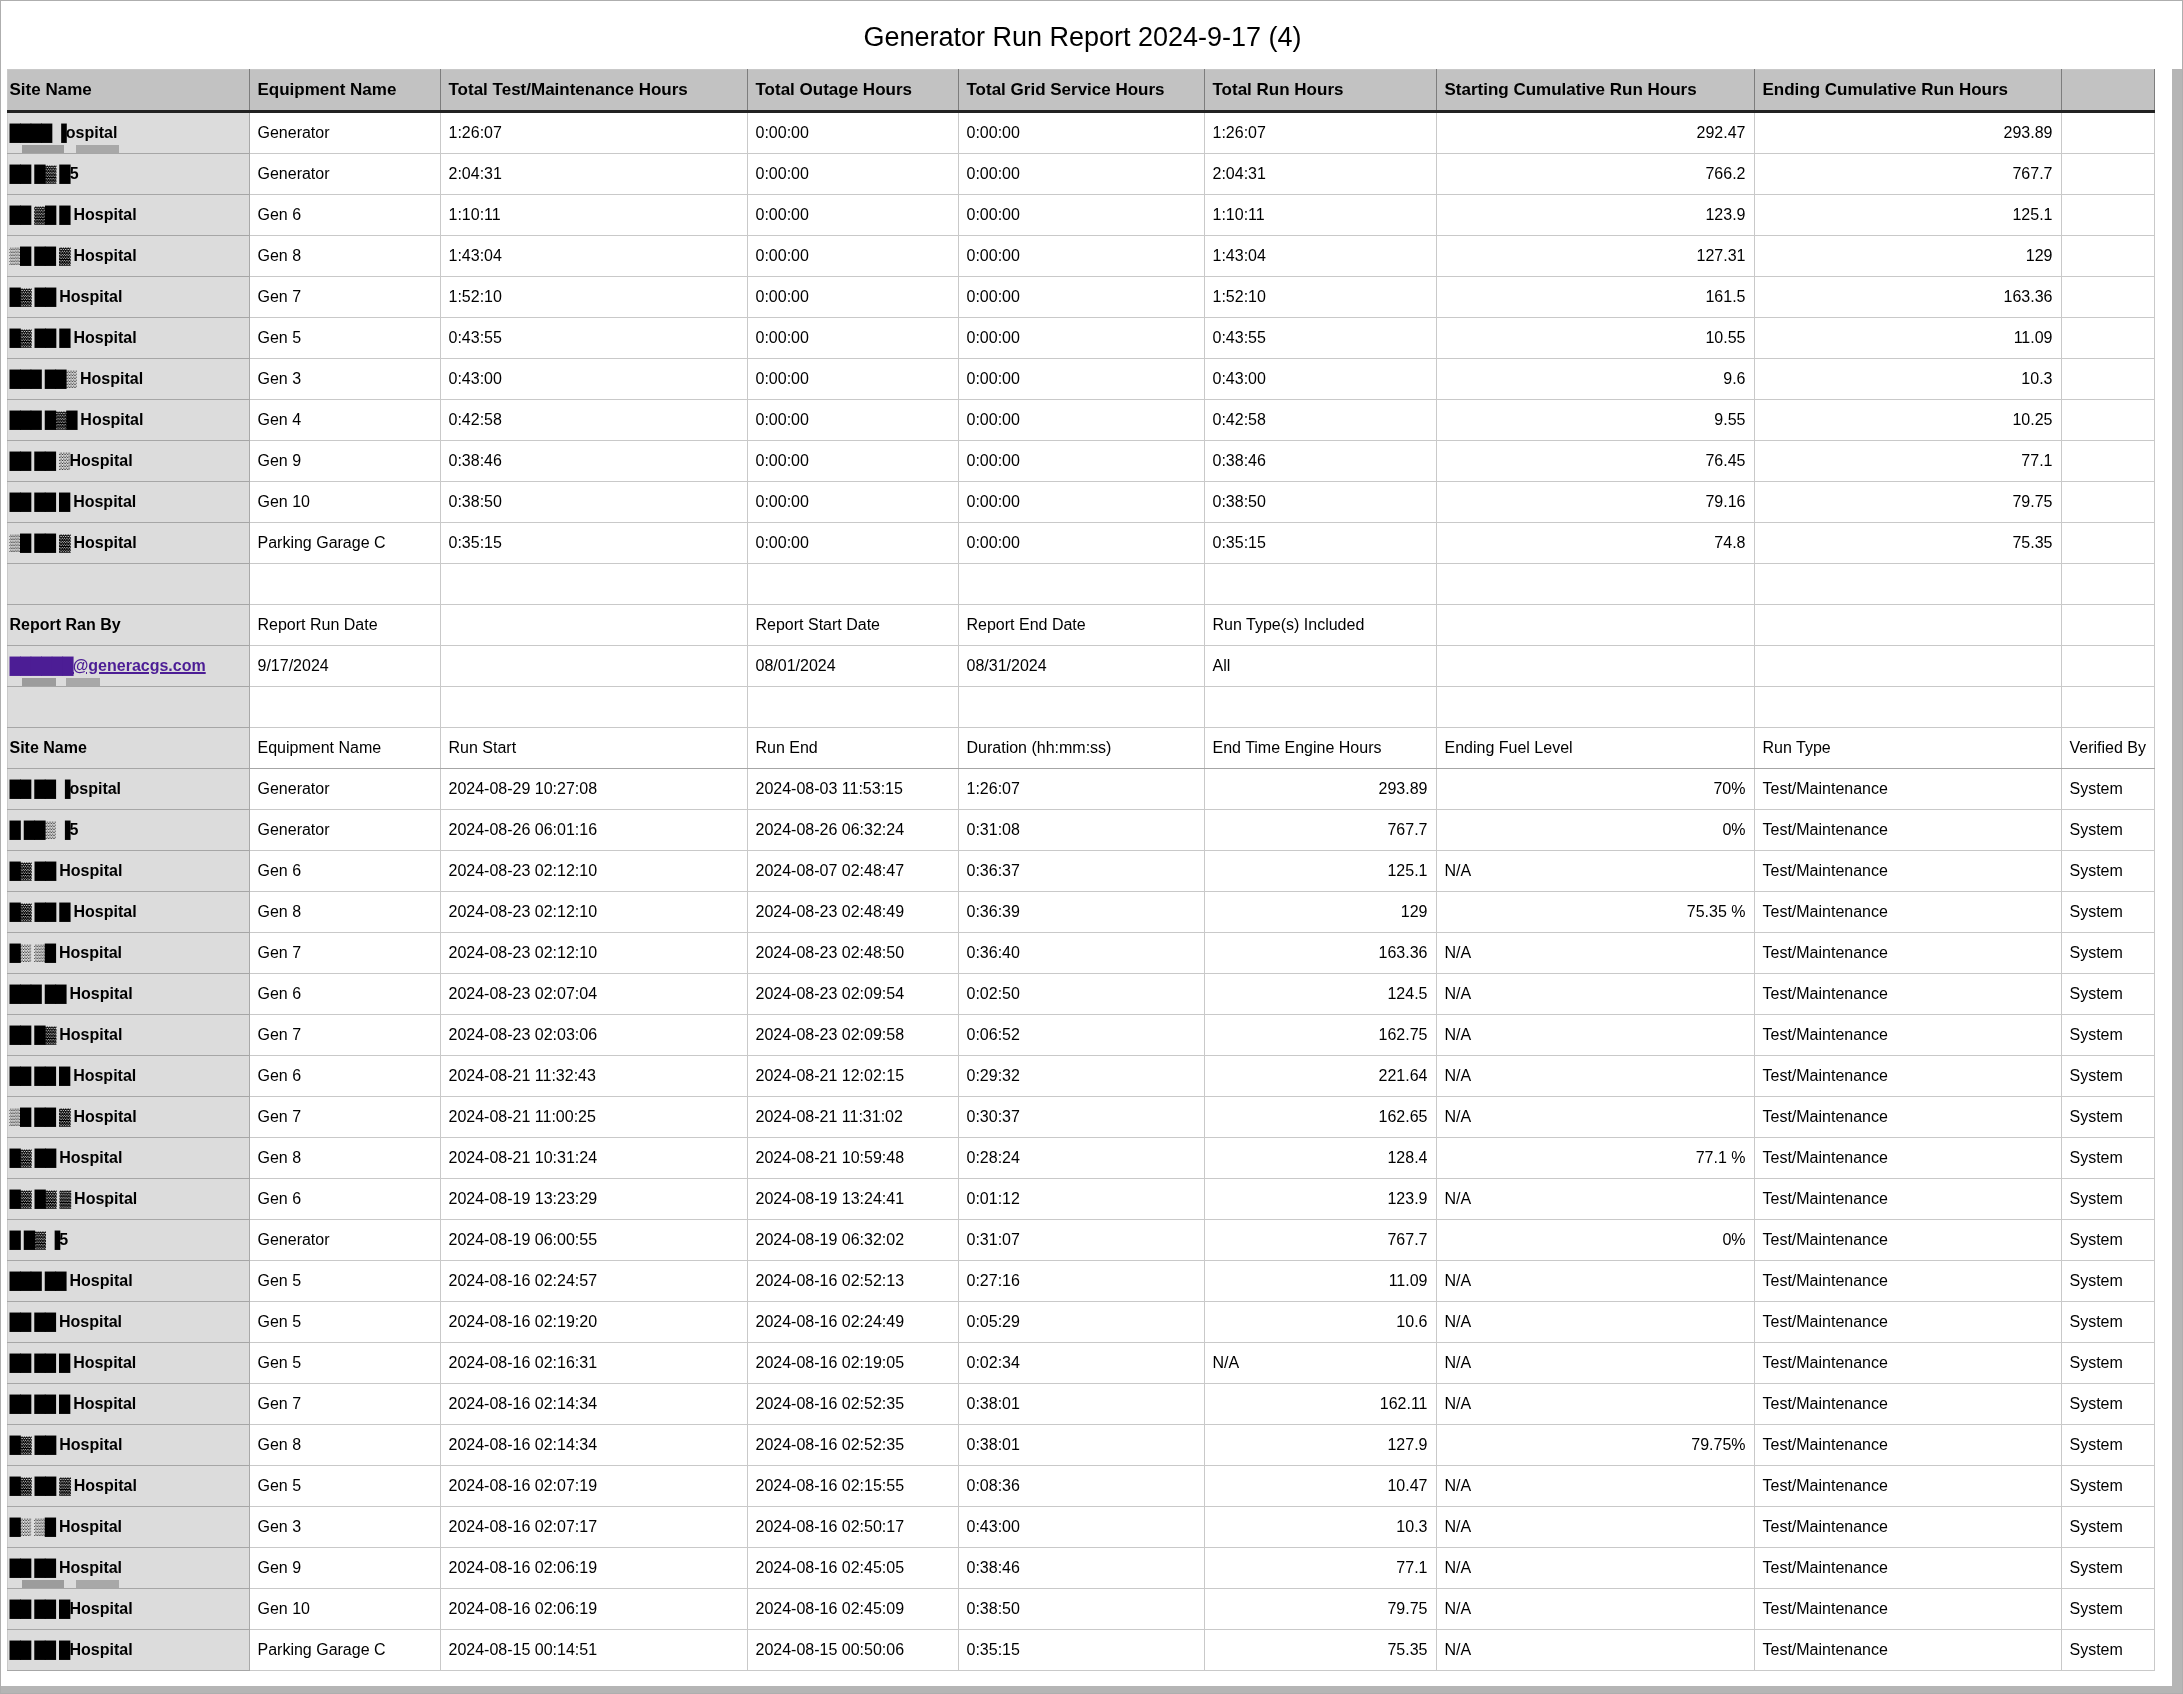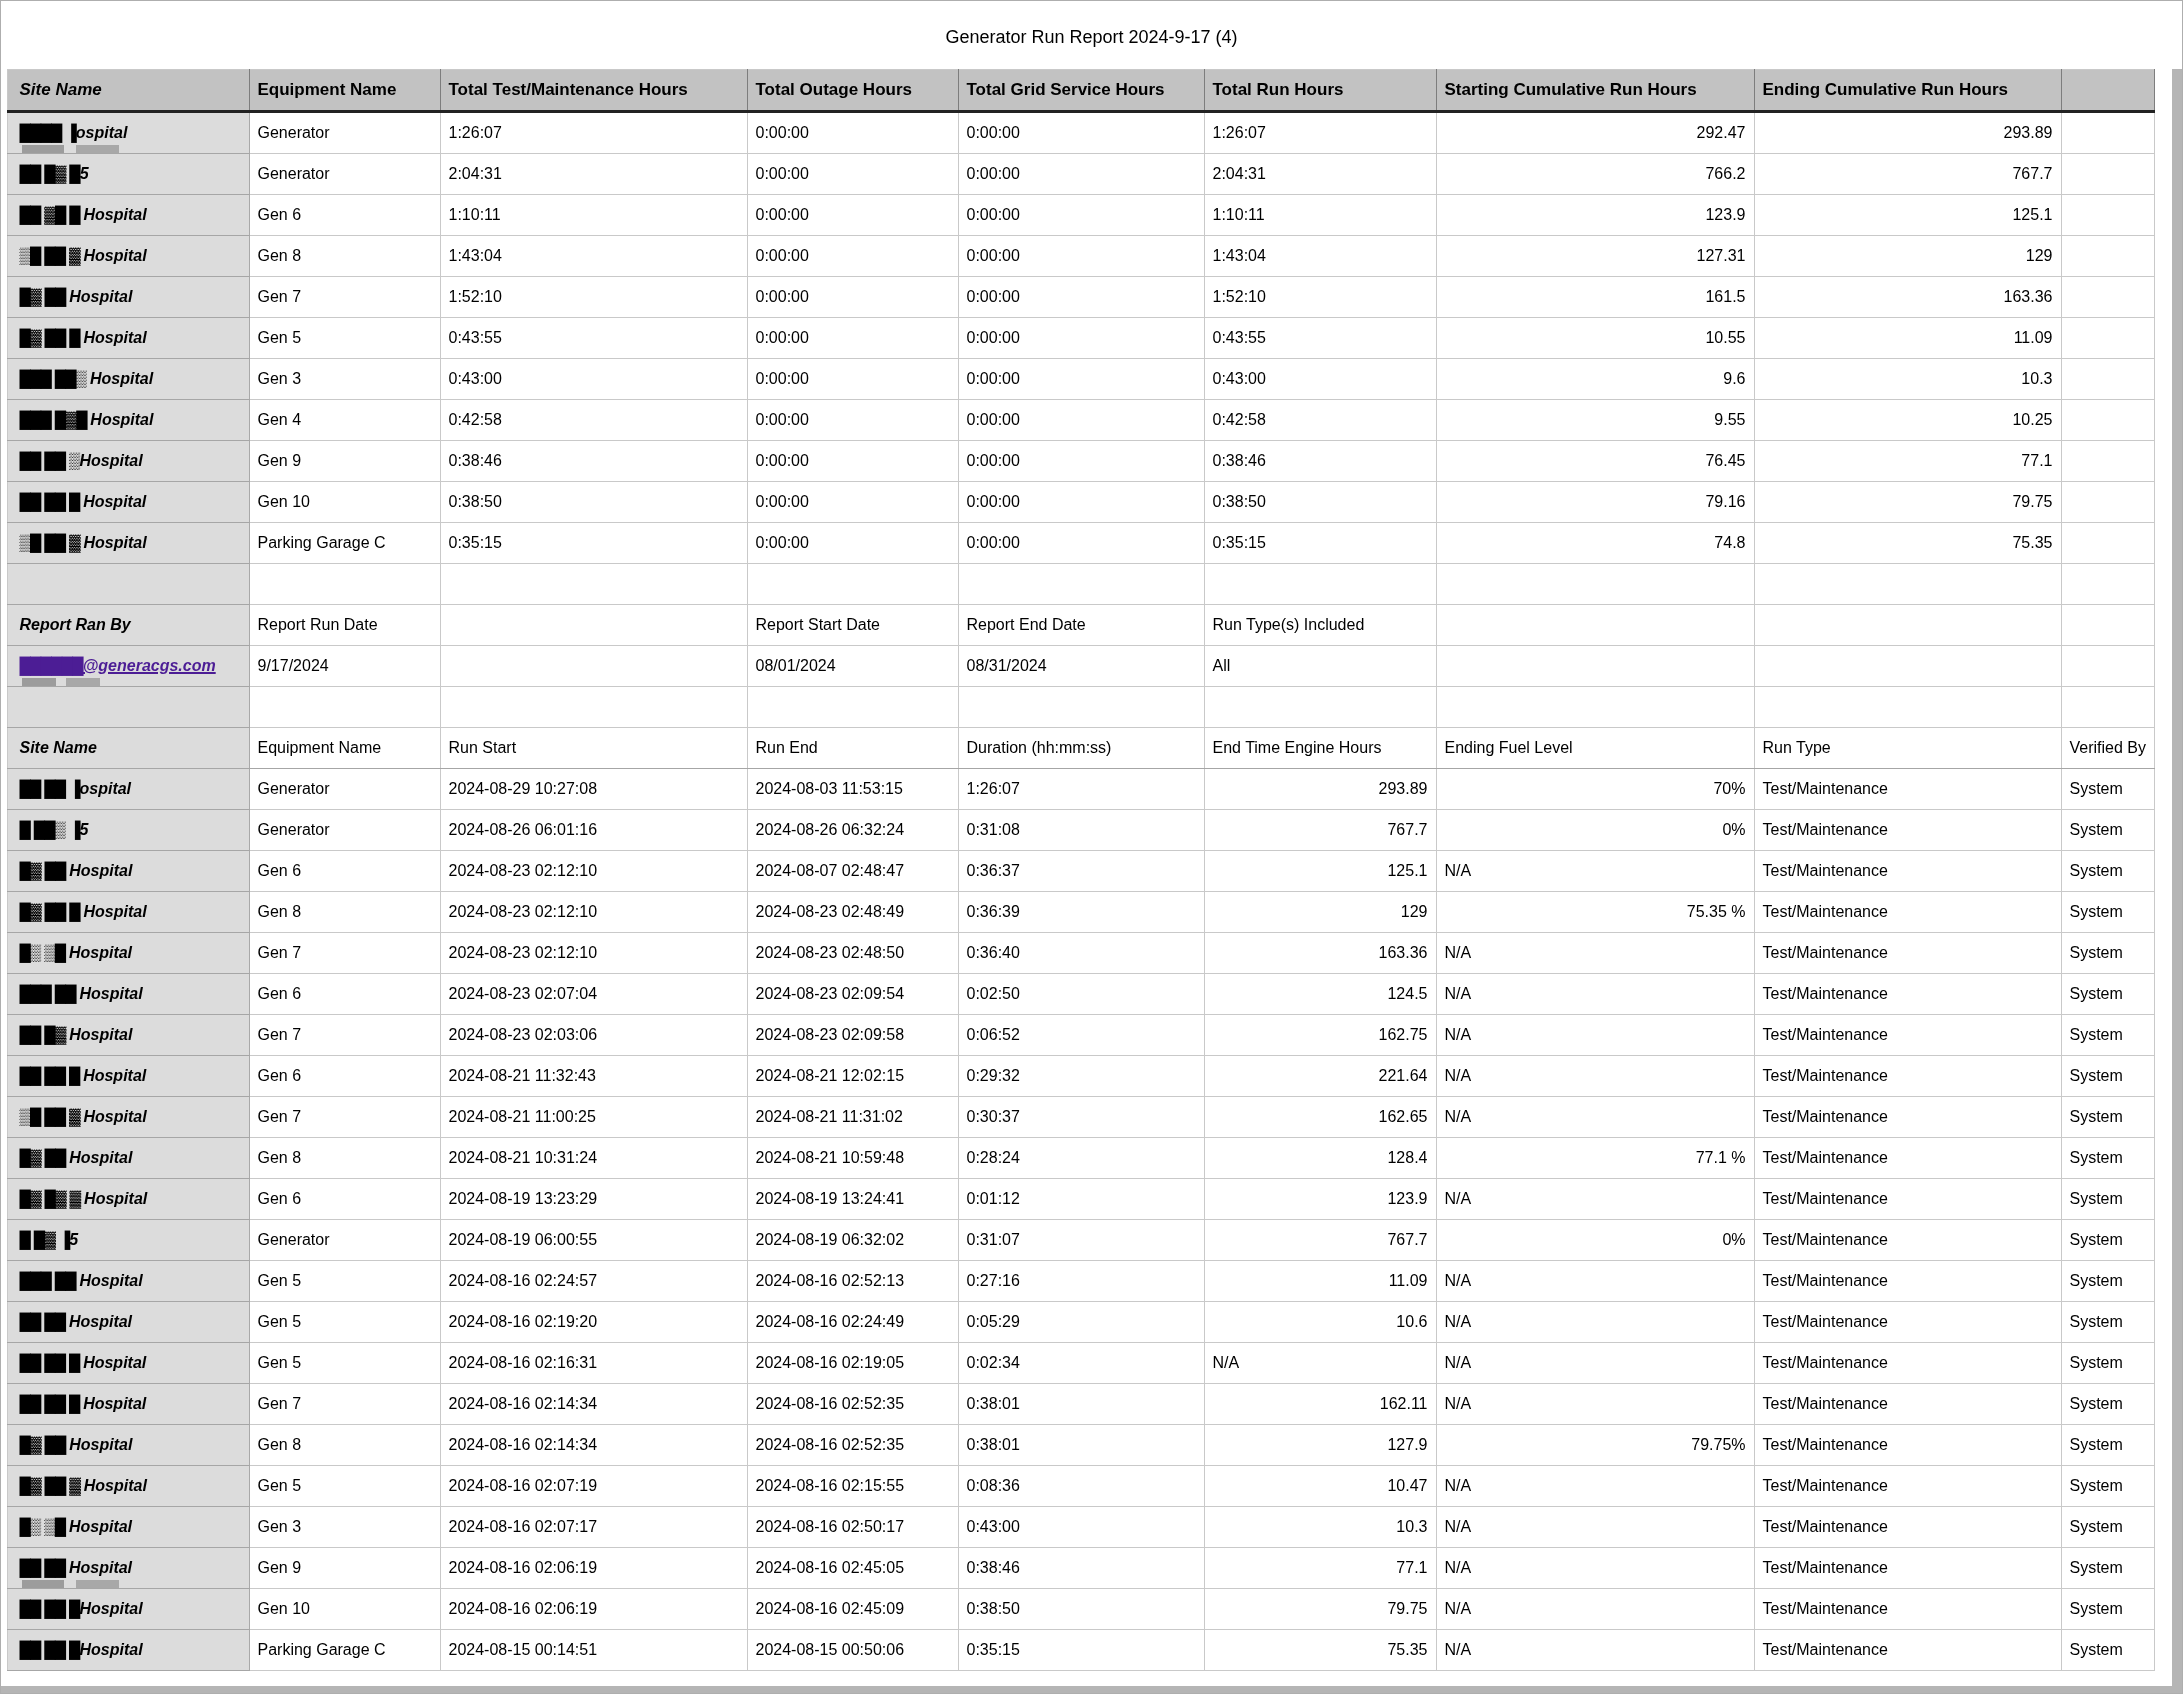--- a/index.html
+++ b/index.html
@@ -3,36 +3,36 @@
 <meta charset="utf-8">
 <style>
   html,body{margin:0;padding:0;}
   body{
     width:2183px;height:1694px;position:relative;background:#ffffff;
     font-family:"Liberation Sans", sans-serif;color:#000;overflow:hidden;
     box-sizing:border-box;
   }
   .frame{position:absolute;inset:0;border:1.6px solid #aeaeae;pointer-events:none;z-index:9;}
   .title{
-    position:absolute;top:0;left:16px;width:2151px;height:69px;line-height:74px;
-    text-align:center;font-size:18px;font-weight:400;
+    position:absolute;top:0;left:7px;width:2151px;height:69px;line-height:74px;
+    text-align:center;font-size:27px;font-weight:400;
   }
   .sheet{position:absolute;top:69px;left:6.5px;}
   table{border-collapse:collapse;table-layout:fixed;background:#fff;border:1.6px solid var(--sheet_border);}
   td{
     height:40px;border:1.6px solid var(--grid_line);font-size:16px;padding:0 8px;
     white-space:nowrap;overflow:hidden;vertical-align:middle;font-weight:400;
   }
   tr.hdr1 td{
     background:var(--header_bg);font-weight:700;font-size:17px;
     border-right:1.6px solid #7d7d7d;border-bottom:3.2px solid #222222;
   }
   td.site{
-    background:var(--site_col_bg);font-weight:700;padding-left:12px;position:relative;
-    border-bottom-color:#a6a6a6;border-right-color:#a9a9a9;font-style:italic;
+    background:var(--site_col_bg);font-weight:700;padding-left:2px;position:relative;
+    border-bottom-color:#a6a6a6;border-right-color:#a9a9a9;
   }
   tr.hdr1 td.site{background:var(--header_bg);}
   tr.hdr2 td{border-bottom-color:#a6a6a6;font-weight:400;}
   tr.hdr2 td.site{font-weight:700;}
   .num{text-align:right;padding-left:32px;}
   .redact{letter-spacing:-0.8px;font-weight:700;}
   .r2{
     position:absolute;left:14.5px;bottom:-4px;height:12px;width:121px;z-index:2;
     background:linear-gradient(90deg,#9c9c9c 0 35%, rgba(0,0,0,0) 35% 45%, #a8a8a8 45% 80%, rgba(0,0,0,0) 80%);
   }

